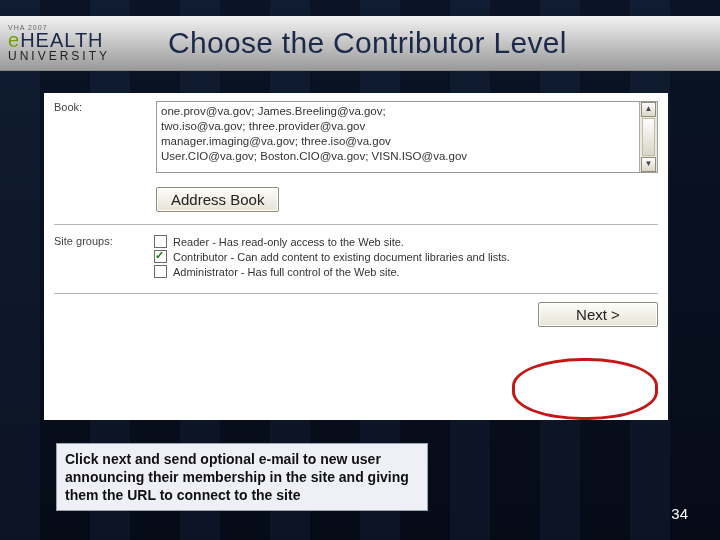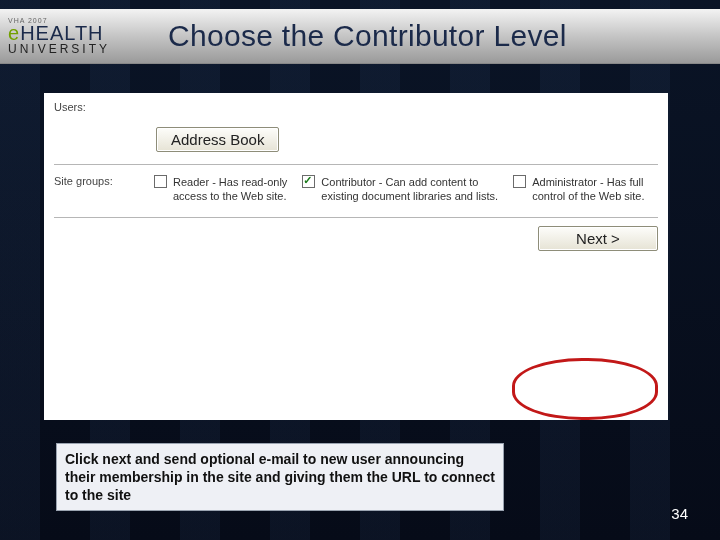--- a/index.html
+++ b/index.html
@@ -16,21 +16,21 @@
     width: 720px;
     height: 540px;
     background: #0a1426;
     background-image:
       repeating-linear-gradient(90deg, rgba(80,120,180,0.08) 0 40px, rgba(10,20,40,0.0) 40px 90px),
       linear-gradient(#0a1426,#060b18);
   }
   
   .header-bar {
     position: absolute;
-    top: 9px; left: 0; right: 0;
+    top: 16px; left: 0; right: 0;
     height: 54px;
     background: linear-gradient(#f3f3f3, #c5c5c5 50%, #9a9a9a);
     display: flex;
     align-items: center;
     border-bottom: 1px solid #888;
   }
   .logo {
     margin-left: 8px;
     width: 130px;
     height: 42px;
@@ -151,21 +151,21 @@
     border-top: 1px solid #b6b6b6;
   }
   .row-groups {
     display: flex;
     align-items: flex-start;
     gap: 20px;
   }
   .groups-list {
     flex: 1;
     display: flex;
-    flex-direction: row;
+    flex-direction: column;
     gap: 1px;
   }
   .group-item {
     display: flex;
     align-items: flex-start;
     gap: 6px;
     line-height: 14px;
   }
   .chk {
     appearance: none;
@@ -211,21 +211,21 @@
     border: 3px solid #c21818;
     border-radius: 70px / 28px;
     pointer-events: none;
     background: transparent;
   }
   
   .caption {
     position: absolute;
     left: 56px;
     top: 443px;
-    width: 448px;
+    width: 372px;
     background: #eef0f5;
     border: 1px solid #9aa3b0;
     padding: 6px 8px;
     font-family: Arial, sans-serif;
     font-size: 14px;
     font-weight: bold;
     color: #111;
     line-height: 18px;
     box-sizing: border-box;
   }
@@ -250,21 +250,32 @@
         <span class="eh-green">e</span><span class="eh-navy">HEALTH</span>
       </div>
       <div class="logo-sub">UNIVERSITY</div>
     </div>
     <div class="slide-title">Choose the Contributor Level</div>
   </div>
 
   <div class="panel">
 
     <div class="row-users">
-      <div class="field-label">Users:</div>
+      <div class="field-label">Book:</div>
+      <div class="users-box-wrap">
+        <div class="users-text">one.prov@va.gov; James.Breeling@va.gov;
+two.iso@va.gov; three.provider@va.gov
+manager.imaging@va.gov; three.iso@va.gov
+User.CIO@va.gov; Boston.CIO@va.gov; VISN.ISO@va.gov</div>
+        <div class="scrollbar">
+          <div class="sb-btn">▲</div>
+          <div class="sb-thumb"></div>
+          <div class="sb-btn">▼</div>
+        </div>
+      </div>
     </div>
 
     <div class="address-book-row">
       <span class="btn">Address Book</span>
     </div>
 
     <hr class="sep">
 
     <div class="row-groups">
       <div class="field-label">Site groups:</div>

